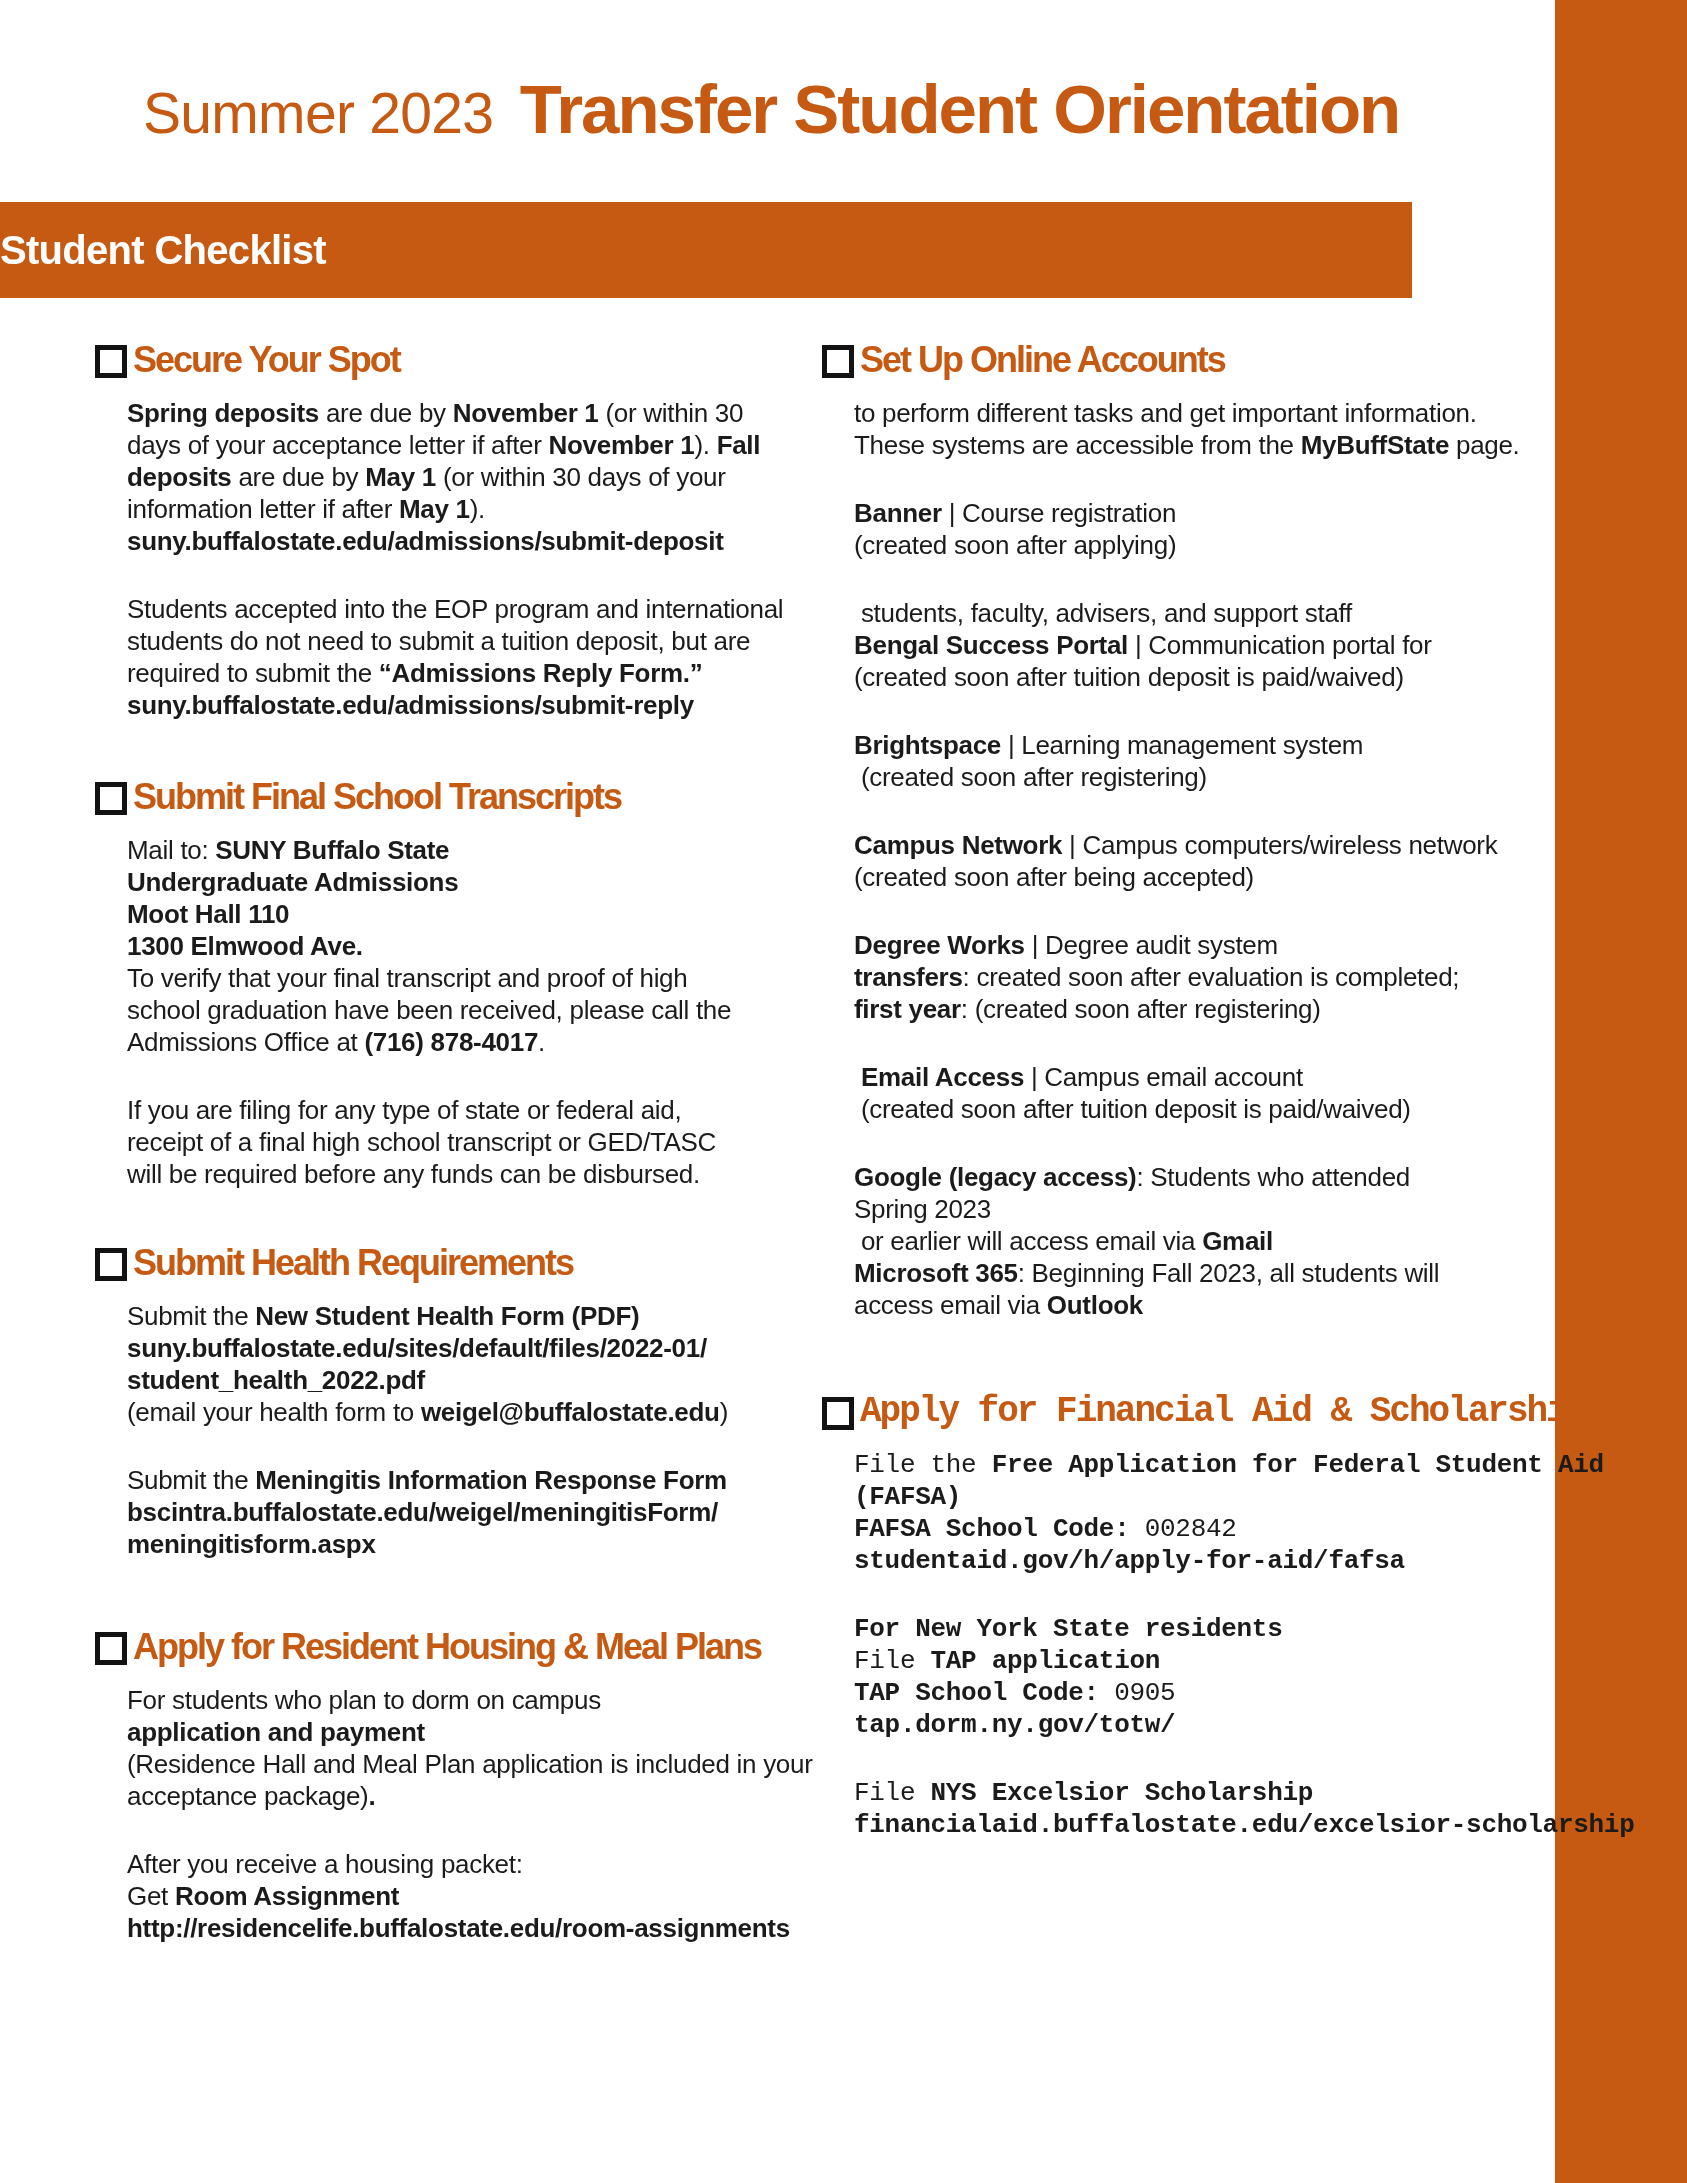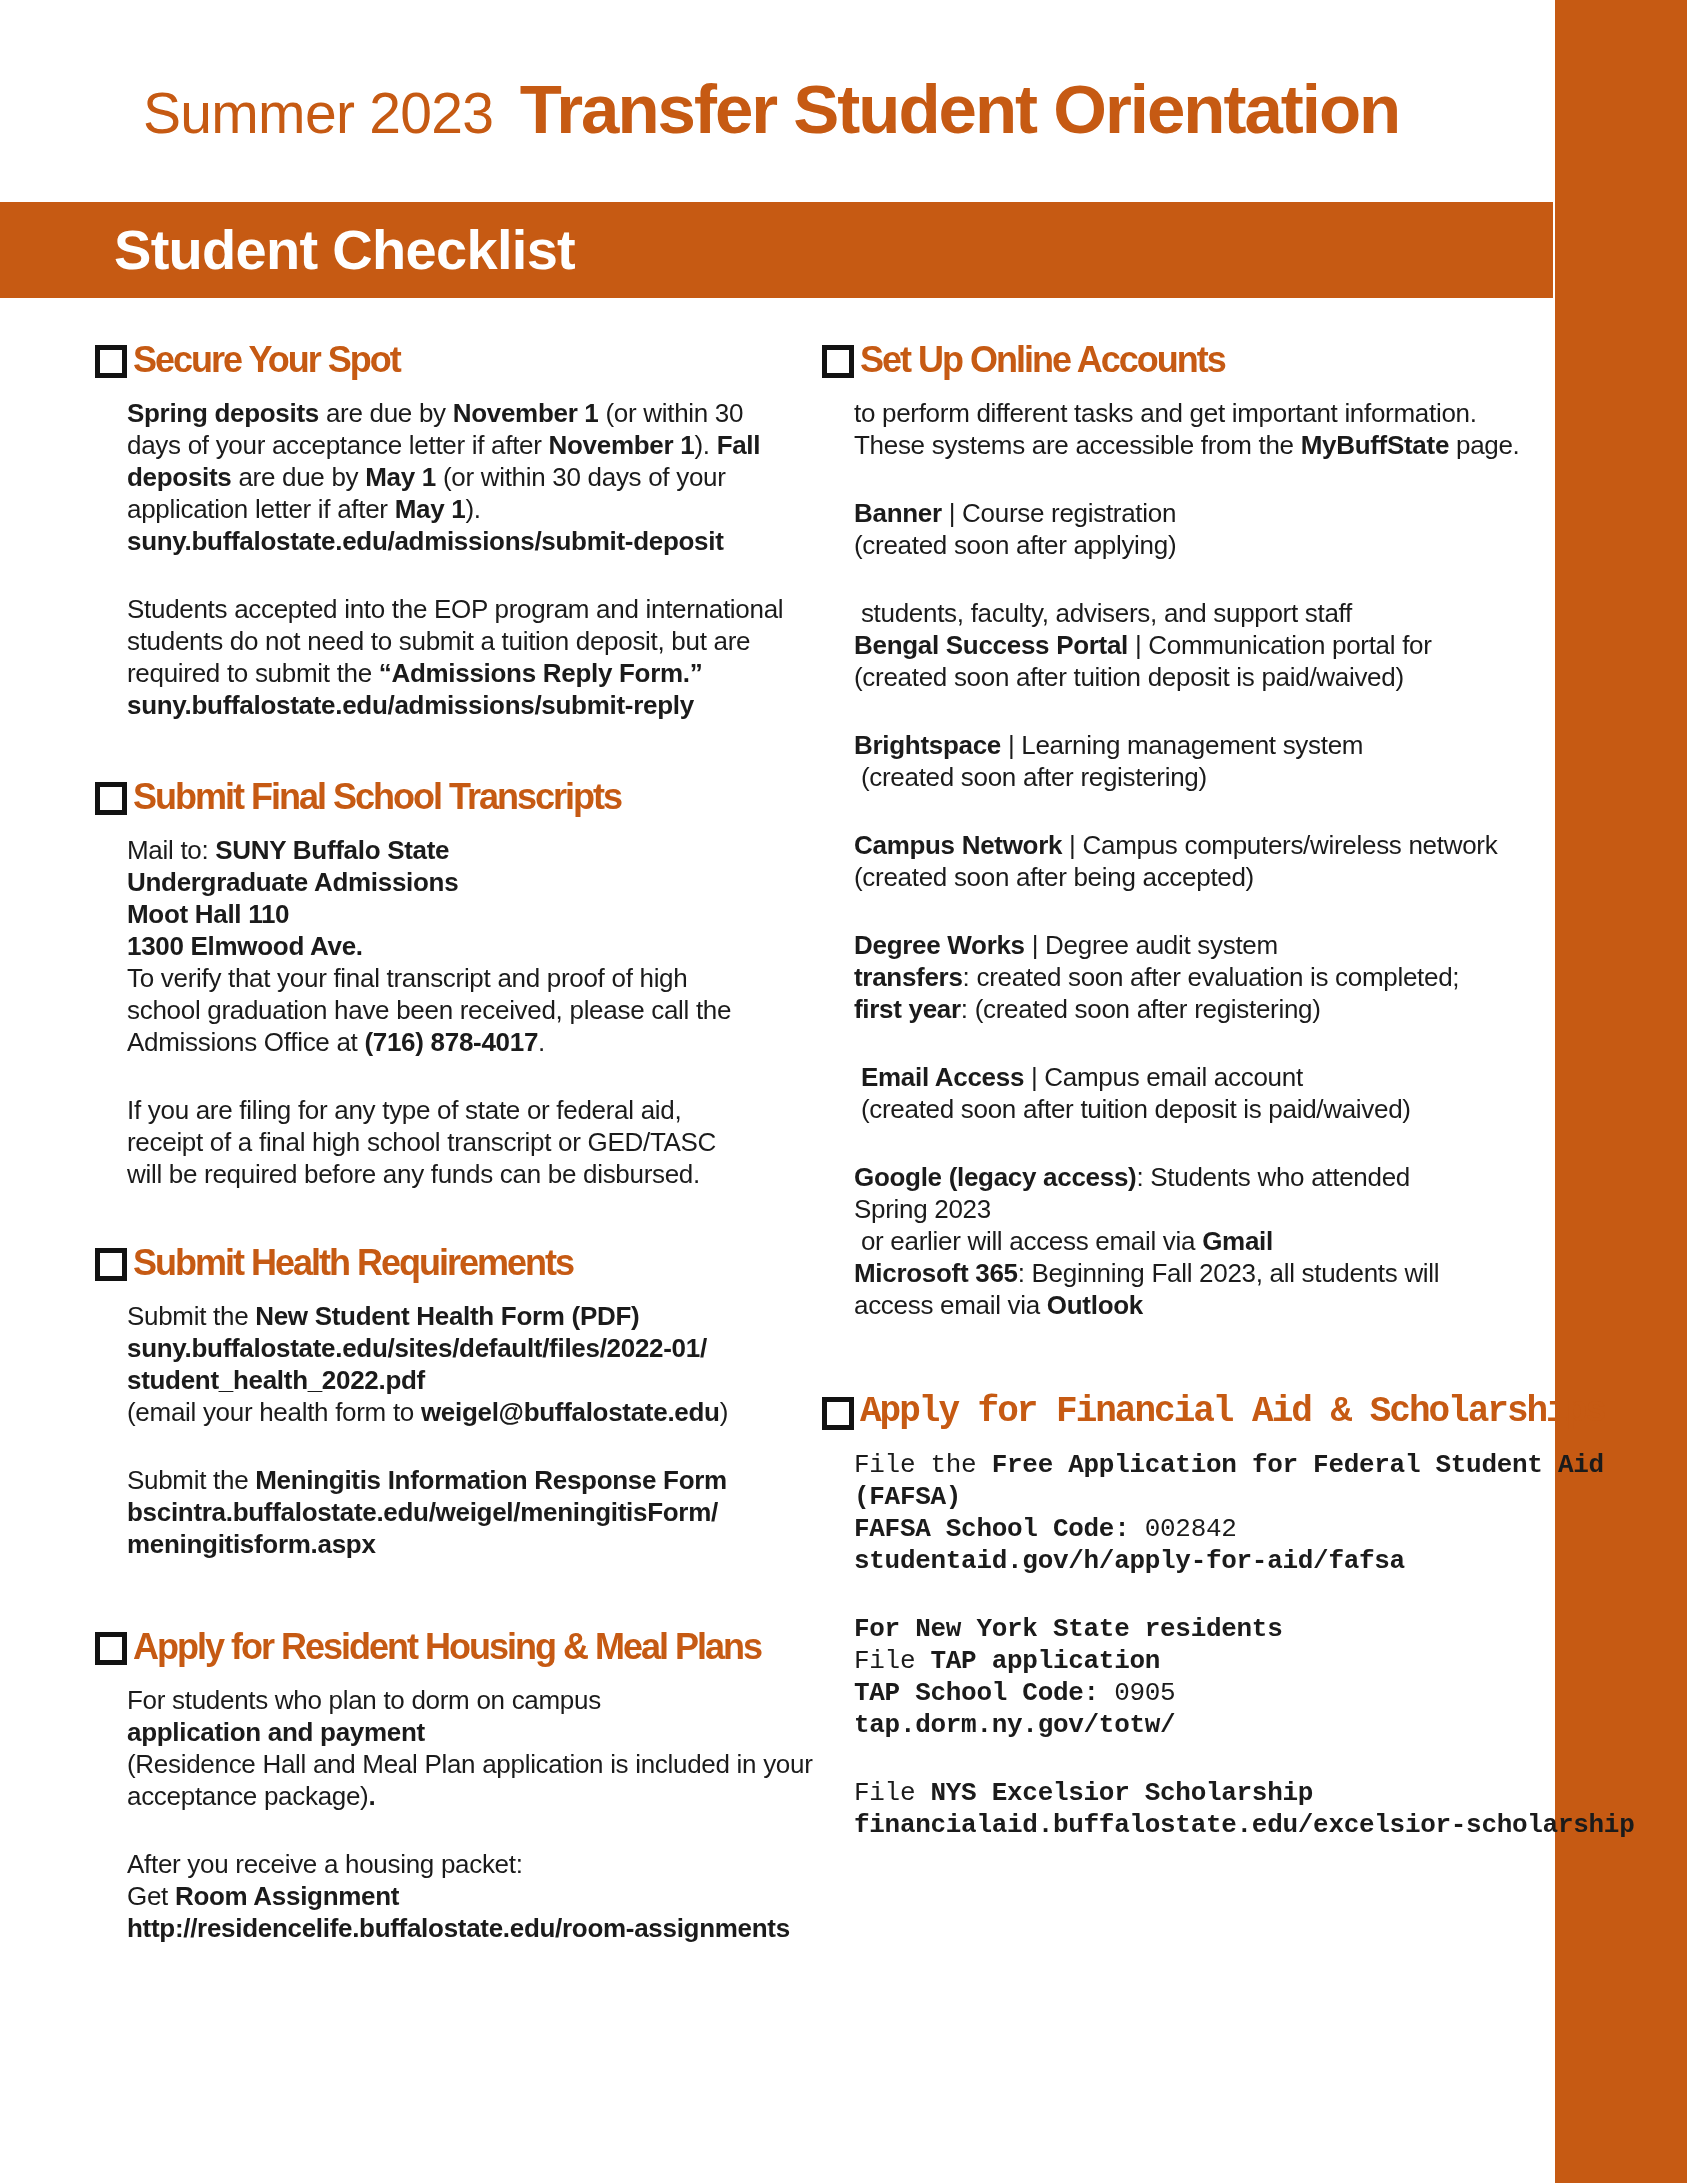--- a/index.html
+++ b/index.html
@@ -5,22 +5,22 @@
   html,body{margin:0;padding:0;background:#ffffff;}
   .page{
     position:relative;width:1687px;height:2183px;background:#fff;overflow:hidden;
     font-family:"Liberation Sans",sans-serif;color:var(--ink,#1b1b1b);
   }
   .accent-bar{position:absolute;top:0;left:1555px;width:132px;height:2183px;background:var(--accent,#C65A13);}
   .title-row{position:absolute;left:129px;top:70px;display:flex;align-items:baseline;white-space:nowrap;}
   .season{font-size:57px;font-weight:400;letter-spacing:-0.7px;color:var(--accent,#C65A13);margin-left:14px;}
   .main-title{font-size:69px;font-weight:700;letter-spacing:-2px;color:var(--accent,#C65A13);margin-left:26.5px;}
   .banner{
-    position:absolute;top:202px;left:0;width:1553px;height:96px;background:var(--accent,#C65A13);
-    color:#ffffff;font-size:56px;font-weight:700;line-height:96px;padding-left:114px;box-sizing:border-box;
+    position:absolute;top:202px;left:0;width:1412px;height:96px;background:var(--accent,#C65A13);
+    color:#ffffff;font-size:40px;font-weight:700;line-height:96px;box-sizing:border-box;
     letter-spacing:-0.7px;white-space:nowrap;
   }
   .section{position:absolute;}
   .sec-l1{left:95px;top:339px;}
   .sec-l2{left:95px;top:776px;}
   .sec-l3{left:95px;top:1242px;}
   .sec-l4{left:95px;top:1626px;}
   .sec-r1{left:822px;top:339px;}
   .sec-r2{left:822px;top:1391px;font-family:Liberation Mono, monospace;}
   .head{display:flex;align-items:center;}
@@ -55,21 +55,21 @@
   <div class="section sec-l1">
     <div class="head">
       <span class="checkbox"></span>
       <h2 class="heading">Secure Your Spot</h2>
     </div>
     <div class="body">
         <div class="para">
           <div class="line"><span class="b">Spring deposits</span><span> are due by </span><span class="b">November 1</span><span> (or within 30</span></div>
           <div class="line"><span>days of your acceptance letter if after </span><span class="b">November 1</span><span>). </span><span class="b">Fall</span></div>
           <div class="line"><span class="b">deposits</span><span> are due by </span><span class="b">May 1</span><span> (or within 30 days of your</span></div>
-          <div class="line"><span>application letter if after </span><span class="b">May 1</span><span>).</span></div>
+          <div class="line"><span>information letter if after </span><span class="b">May 1</span><span>).</span></div>
           <div class="line"><span class="b">suny.buffalostate.edu/admissions/submit-deposit</span></div>
         </div>
         <div class="para">
           <div class="line"><span>Students accepted into the EOP program and international</span></div>
           <div class="line"><span>students do not need to submit a tuition deposit, but are</span></div>
           <div class="line"><span>required to submit the </span><span class="b">“Admissions Reply Form.”</span></div>
           <div class="line"><span class="b">suny.buffalostate.edu/admissions/submit-reply</span></div>
         </div>
       </div>
   </div>

